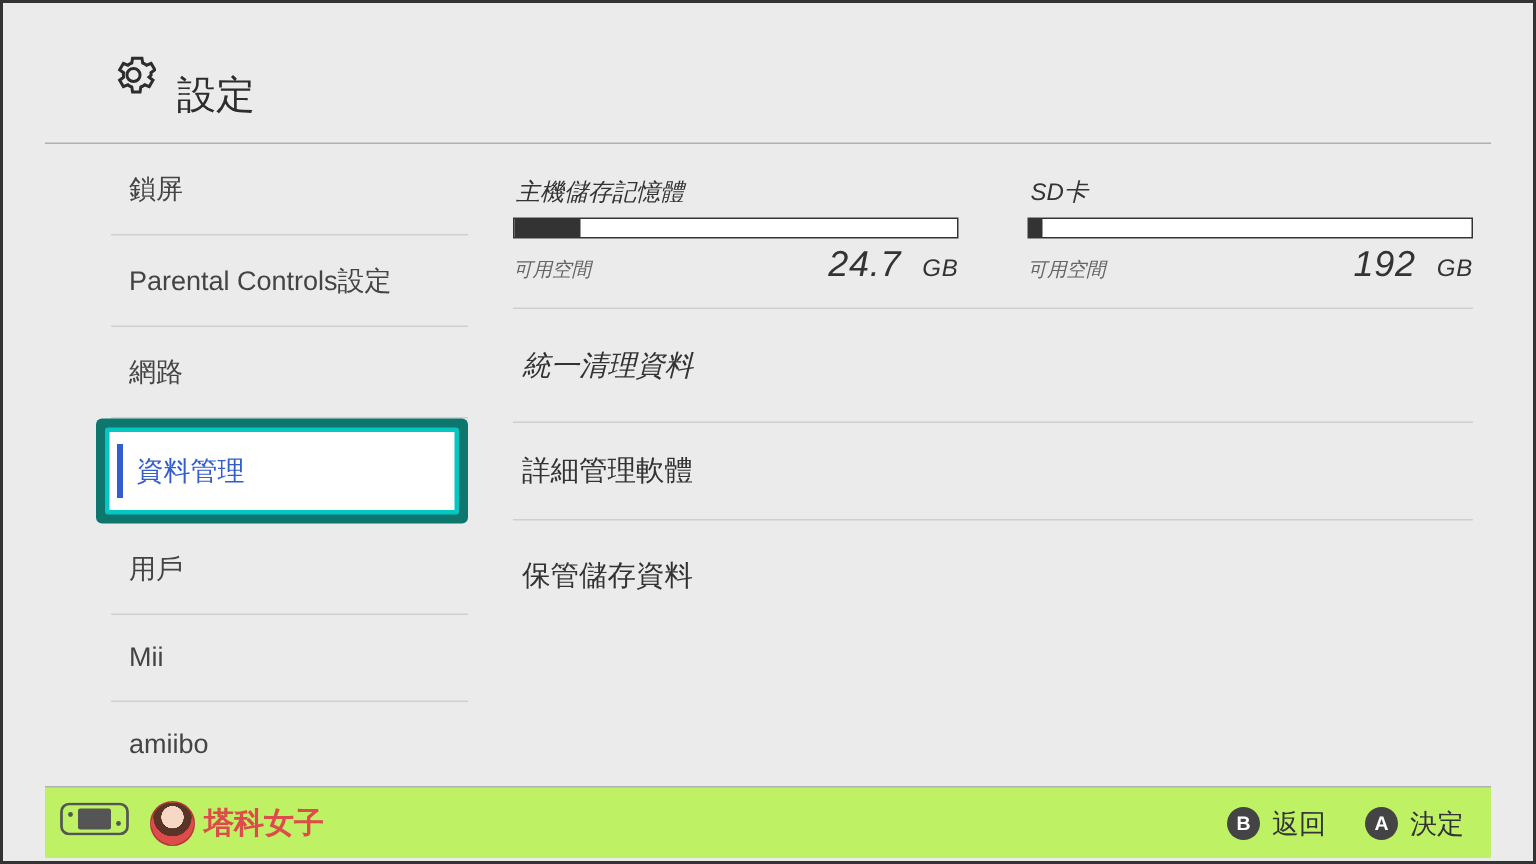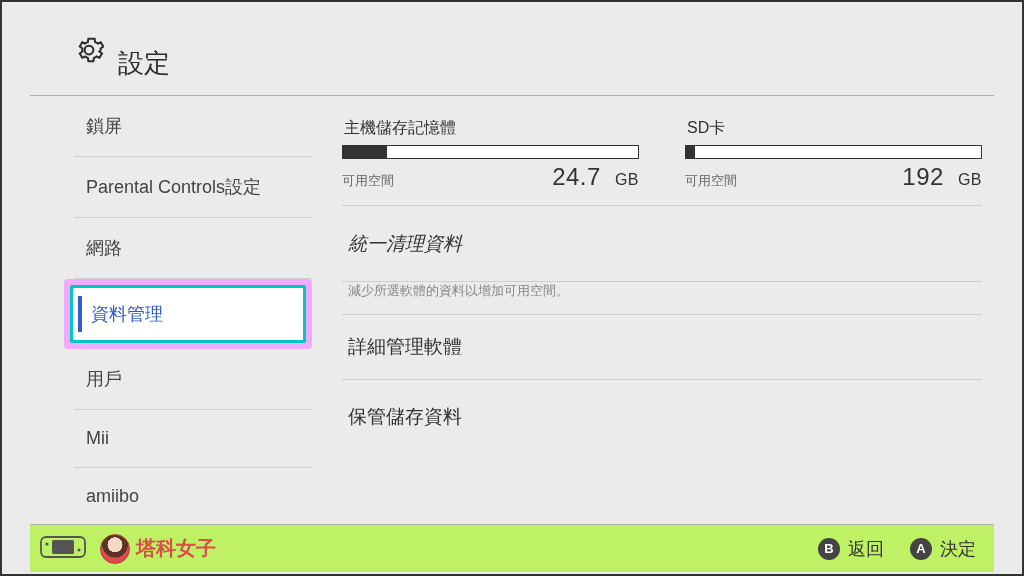--- a/index.html
+++ b/index.html
@@ -11,28 +11,28 @@
   .gear { width: 30px; height: 30px; margin-right: 14px; display: flex; align-items: center; justify-content: center; }
   .gear svg { width: 30px; height: 30px; fill: #2d2d2d; }
   .header-title { font-size: 26px; color: #2d2d2d; font-weight: 400; margin-top: 28px; }
 
   
   .main { display: flex; height: 446px; justify-content: space-between; }
   .sidebar { width: 310px; padding: 0 0 0 28px; overflow: hidden; }
   .sidebar-list { list-style: none; padding-left: 44px; }
   .sidebar-item { font-size: 18px; color: #444; padding: 18px 0 18px 12px; border-bottom: 1px solid #d0d0d0; cursor: pointer; }
 
-  .highlight-wrap { position: relative; margin-left: -10px; padding: 6px; border-radius: 4px; background: #f0abfc; }
+  .highlight-wrap { position: relative; margin-left: -10px; padding: 6px; border-radius: 4px; background: #0f766e; }
   .sidebar-item.selected { background: #fff; border: 3px solid #04c7c3; border-radius: 2px; color: #325dd0; border-bottom: 3px solid #04c7c3; position: relative; padding: 14px 0 14px 18px; }
   .sidebar-item.selected::before { content: ""; position: absolute; left: 5px; top: 8px; bottom: 8px; width: 4px; background: #325dd0; }
 
   .content { flex: 1; padding: 22px 40px 0 30px; overflow: hidden; }
 
   
-  .storage-row { display: flex; gap: 46px; padding-bottom: 14px; border-bottom: 1px solid #cfcfcf; margin-bottom: 6px; }
+  .storage-row { display: flex; gap: 46px; padding-bottom: 14px; border-bottom: 1px solid #cfcfcf; margin-bottom: 6px; font-style: italic; }
   .storage { flex: 1; }
   .storage-label { font-size: 16px; color: #333; margin-bottom: 6px; padding-left: 2px; }
   .bar { height: 14px; border: 1.5px solid #333; background: #fff; position: relative; margin-bottom: 4px; }
   .bar-fill { position: absolute; left: 0; top: 0; bottom: 0; background: #333; }
   .storage-info { display: flex; justify-content: space-between; align-items: baseline; }
   .free-label { font-size: 13px; color: #666; }
   .free-value { font-size: 24px; color: #333; letter-spacing: 0.5px; }
   .free-unit { font-size: 16px; margin-left: 14px; }
 
   
@@ -98,21 +98,20 @@
             <div class="bar-fill" style="width:3%"></div>
           </div>
         <div class="storage-info">
           <span class="free-label">可用空間</span>
           <span class="free-value"><span>192</span><span class="free-unit">GB</span></span>
         </div>
       </div>
     </div>
 
     <div class="option with-help">統一清理資料</div>
-    <div class="option-help">減少所選軟體的資料以增加可用空間。</div>
     <div class="option">詳細管理軟體</div>
     <div class="option last">保管儲存資料</div>
   </section>
 </div>
 
 <div class="footer">
   <div class="footer-left">
     <span class="console-icon">
       <svg viewBox="0 0 46 22">
           <rect x="1" y="1" width="44" height="20" rx="5" fill="none" stroke="#555" stroke-width="1.8"></rect>

